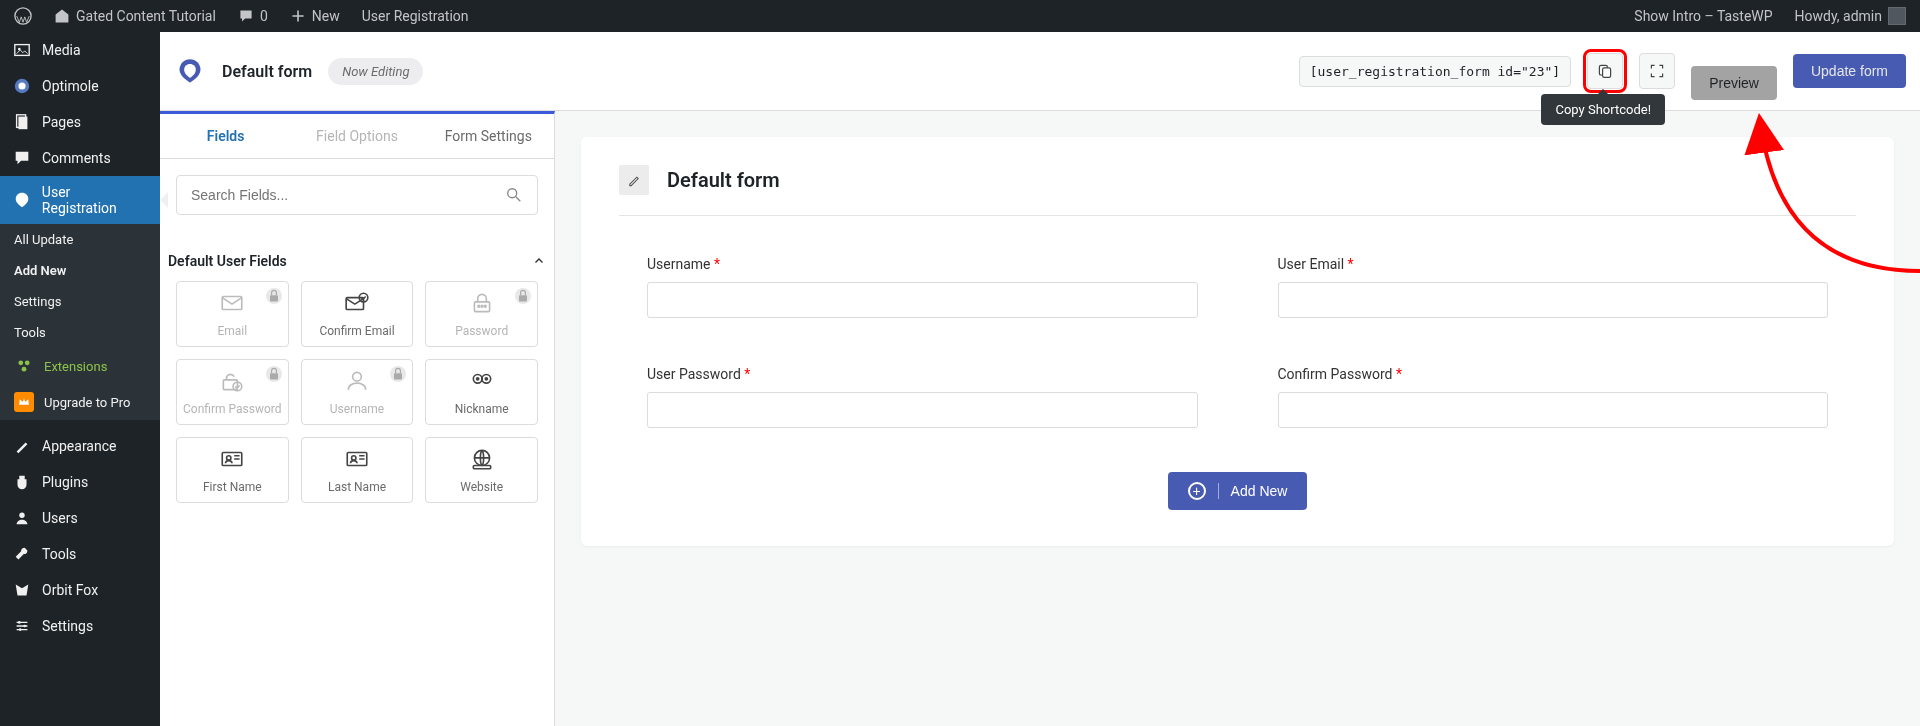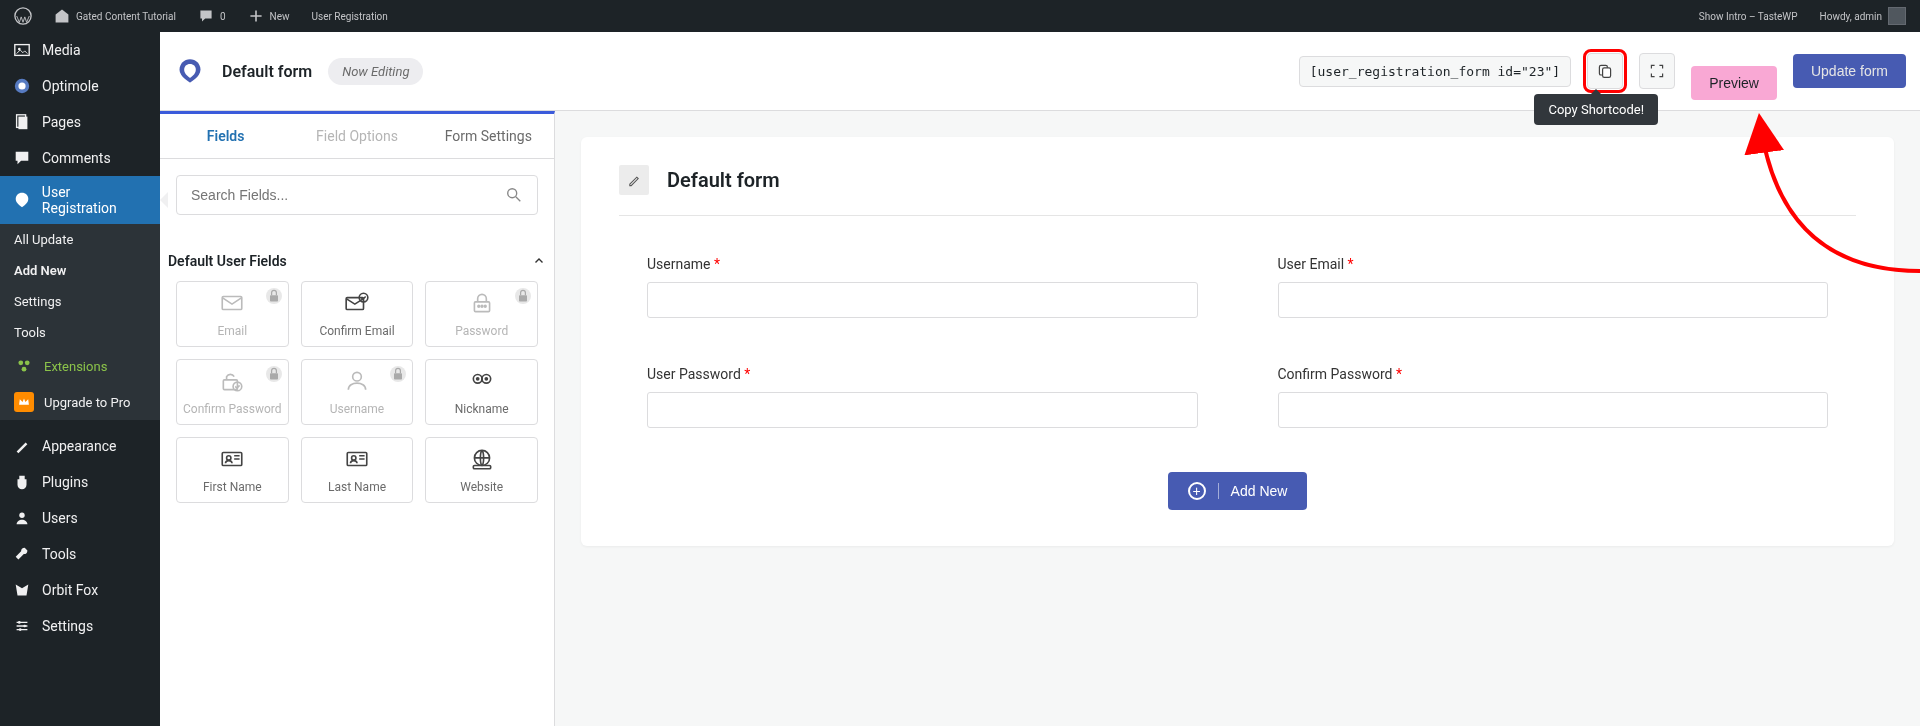--- a/index.html
+++ b/index.html
@@ -1,17 +1,17 @@
 <!DOCTYPE html>
 <html><head>
 <meta charset="utf-8">
 <style>
 * { box-sizing: border-box; margin: 0; padding: 0; }
 body { font-family: -apple-system, BlinkMacSystemFont, "Segoe UI", Roboto, sans-serif; font-size: 13px; color: #1d2327; background: #f0f0f1; overflow-x: hidden; }
-.adminbar { background: #1d2327; color: #c3c4c7; height: 32px; display: flex; align-items: center; justify-content: space-between; padding: 0 8px; font-size: 10px; }
+.adminbar { background: #1d2327; color: #c3c4c7; height: 32px; display: flex; align-items: center; justify-content: space-between; padding: 0 8px; font-size: 14px; }
 .adminbar-left, .adminbar-right { display: flex; align-items: center; gap: 10px; }
 .adminbar a { color: #c3c4c7; text-decoration: none; display: flex; align-items: center; gap: 6px; padding: 0 6px; height: 32px; }
 .adminbar .avatar { width: 18px; height: 18px; background: #50575e; border: 1px solid #646970; }
 .layout { display: flex; }
 .sidebar { width: 160px; background: #1d2327; color: #f0f0f1; min-height: calc(100vh - 32px); font-size: 14px; }
 .sidebar ul { list-style: none; }
 .sidebar li { display: flex; align-items: center; gap: 10px; padding: 8px 12px; cursor: pointer; color: #f0f0f1; position: relative; }
 .sidebar li.active { background: #2271b1; color: #fff; }
 .sidebar li.active::after { content: ""; position: absolute; right: -8px; top: 50%; transform: translateY(-50%); border: 8px solid transparent; border-right-color: #f0f0f1; }
 .sidebar li.sub { padding-left: 14px; font-size: 13px; background: #2c3338; }
@@ -22,23 +22,23 @@
 .main { flex: 1; background: #f6f7f7; display: flex; flex-direction: column; }
 .topbar { background: #fff; border-bottom: 1px solid #dcdcde; display: flex; align-items: center; padding: 10px 14px; gap: 16px; position: relative; }
 .topbar .logo { width: 32px; height: 32px; display: flex; align-items: center; justify-content: center; }
 .topbar .title { font-size: 16px; font-weight: 600; }
 .topbar .pill { background: #ededf0; color: #6b6b6b; font-style: italic; padding: 6px 14px; border-radius: 20px; font-size: 13px; }
 .topbar .spacer { flex: 1; }
 .topbar .shortcode-box { border: 1px solid #dcdcde; border-radius: 4px; padding: 7px 10px; font-family: monospace; font-size: 13px; background: #f6f7f7; }
 .topbar .iconbtn { border: 1px solid #dcdcde; background: #f6f7f7; border-radius: 4px; width: 36px; height: 36px; display: flex; align-items: center; justify-content: center; cursor: pointer; }
 .topbar .iconbtn.copy-highlight { outline: 3px solid red; outline-offset: 1px; }
 .topbar .btn { padding: 9px 18px; border-radius: 4px; font-size: 14px; cursor: pointer; }
-.topbar .btn.preview { background: #f9a8d4; border: none; color: #1d2327; margin-top: 24px; }
+.topbar .btn.preview { background: #a3a3a3; border: none; color: #1d2327; margin-top: 24px; }
 .topbar .btn.primary { background: #475bb2; color: #e5e5e5; border: none; font-weight: 500; }
-.tooltip { position: absolute; background: #32373c; color: #fff; padding: 8px 14px; border-radius: 4px; font-size: 13px; right: 262px; top: 62px; white-space: nowrap; }
+.tooltip { position: absolute; background: #32373c; color: #fff; padding: 8px 14px; border-radius: 4px; font-size: 13px; right: 255px; top: 62px; white-space: nowrap; }
 .tooltip::before { content: ""; position: absolute; top: -5px; left: 50%; transform: translateX(-50%); border: 5px solid transparent; border-bottom-color: #32373c; border-top: none; }
 .builder-body { display: flex; flex: 1; }
 .left-panel { width: 395px; background: #fff; border-right: 1px solid #dcdcde; border-top: 3px solid #3b5bdb; display: flex; flex-direction: column; }
 .left-tabs { display: flex; border-bottom: 1px solid #dcdcde; }
 .left-tabs .tab { flex: 1; text-align: center; padding: 14px 0; font-size: 14px; cursor: pointer; color: #6b6b6b; }
 .left-tabs .tab.active { color: #2271b1; font-weight: 600; }
 .left-tabs .tab.disabled { color: #b5b5b5; }
 .search-wrap { padding: 16px; }
 .search-box { display: flex; border: 1px solid #dcdcde; border-radius: 4px; padding: 10px 14px; align-items: center; }
 .search-box input { border: none; outline: none; flex: 1; font-size: 14px; }

